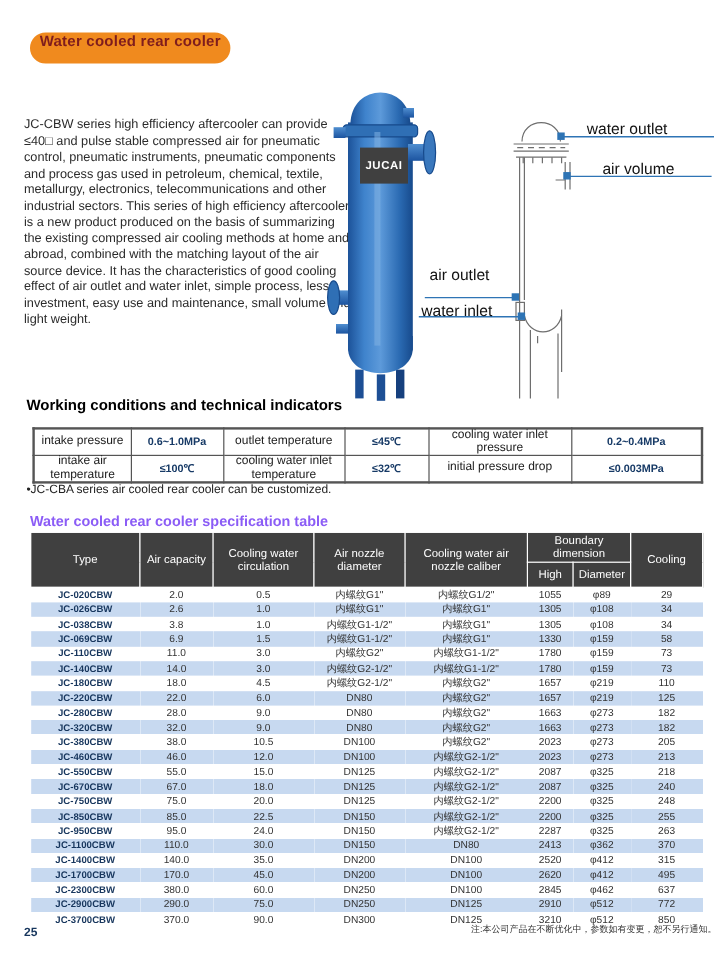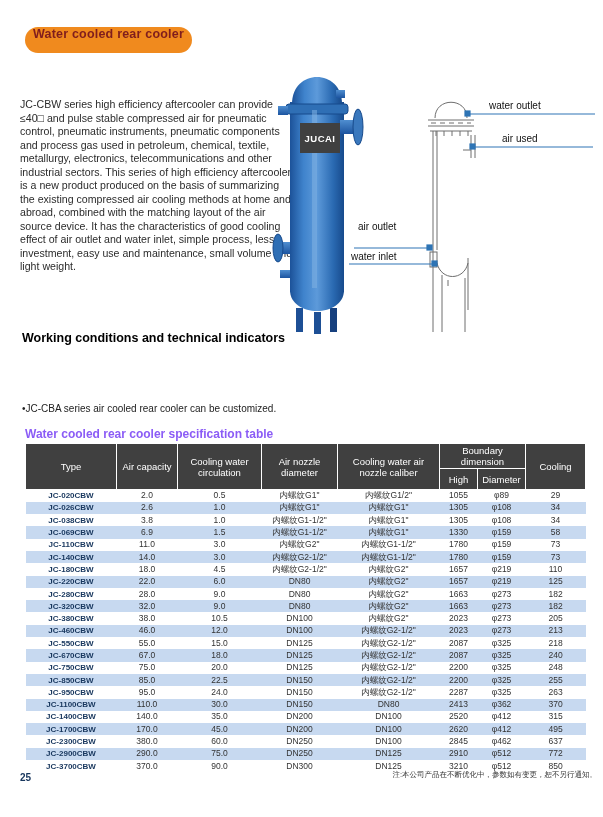--- a/index.html
+++ b/index.html
@@ -22,21 +22,21 @@
   }
   
   .photo { position:absolute; left:272px; top:60px; width:96px; height:276px; }
   .brand-label {
     position:absolute; left:28px; top:63px; width:40px; height:30px;
     background:#404040; color:#fff; font-weight:bold; font-size:9.5px;
     display:flex; align-items:center; justify-content:center; letter-spacing:0.5px;
   }
   
   .diagram { position:absolute; left:335px; top:85px; width:268px; height:252px; }
-  .dlabel { position:absolute; font-size:10px; color:#111; white-space:nowrap; }
+  .dlabel { position:absolute; font-size:13px; color:#111; white-space:nowrap; }
   .lbl-water-outlet { left:154px; top:15px; }
   .lbl-air-inlet    { left:167px; top:48px; }
   .lbl-air-outlet   { left:23px;  top:136px; }
   .lbl-water-inlet  { left:16px;  top:166px; }
   
   .wc-heading {
     position:absolute; left:22px; top:331px; font-size:12.5px; font-weight:bold; color:#000;
   }
   
   .wc-table-wrap { position:absolute; left:27px; top:356px; width:559px; }
@@ -175,38 +175,54 @@
       <rect x="135" y="59" width="5" height="5"></rect>
 
       <line x1="19" y1="163" x2="96" y2="163"></line>
       <rect x="92" y="160" width="5" height="5"></rect>
 
       <line x1="14" y1="179" x2="100" y2="179"></line>
       <rect x="97" y="176" width="5" height="5"></rect>
     </g>
   </svg>
   <span class="dlabel lbl-water-outlet">water outlet</span>
-  <span class="dlabel lbl-air-inlet">air used</span>
+  <span class="dlabel lbl-air-inlet">air volume</span>
   <span class="dlabel lbl-air-outlet">air outlet</span>
   <span class="dlabel lbl-water-inlet">water inlet</span>
 </div>
 
 <h2 class="wc-heading">Working conditions and technical indicators</h2>
 
 <div class="wc-table-wrap">
   <table class="wc">
     <colgroup>
       <col style="width:81px">
         <col style="width:77px">
         <col style="width:101px">
       <col style="width:70px">
         <col style="width:119px">
         <col style="width:109px">
     </colgroup>
     <tbody>
+        <tr>
+          <td>intake pressure</td>
+          <td>0.6~1.0MPa</td>
+          <td>outlet temperature</td>
+          <td>≤45℃</td>
+          <td>cooling water inlet pressure</td>
+          <td>0.2~0.4MPa</td>
+        </tr>
+        <tr>
+          <td>intake air temperature</td>
+          <td>≤100℃</td>
+          <td>cooling water inlet temperature</td>
+          <td>≤32℃</td>
+          <td>initial pressure drop</td>
+          <td>≤0.003MPa</td>
+        </tr>
       </tbody>
   </table>
 </div>
 
 <div class="wc-note">•JC-CBA series air cooled rear cooler can be customized.</div>
 
 <div class="spec-title">Water cooled rear cooler specification table</div>
 
 <div class="spec-wrap">
   <table class="spec">

